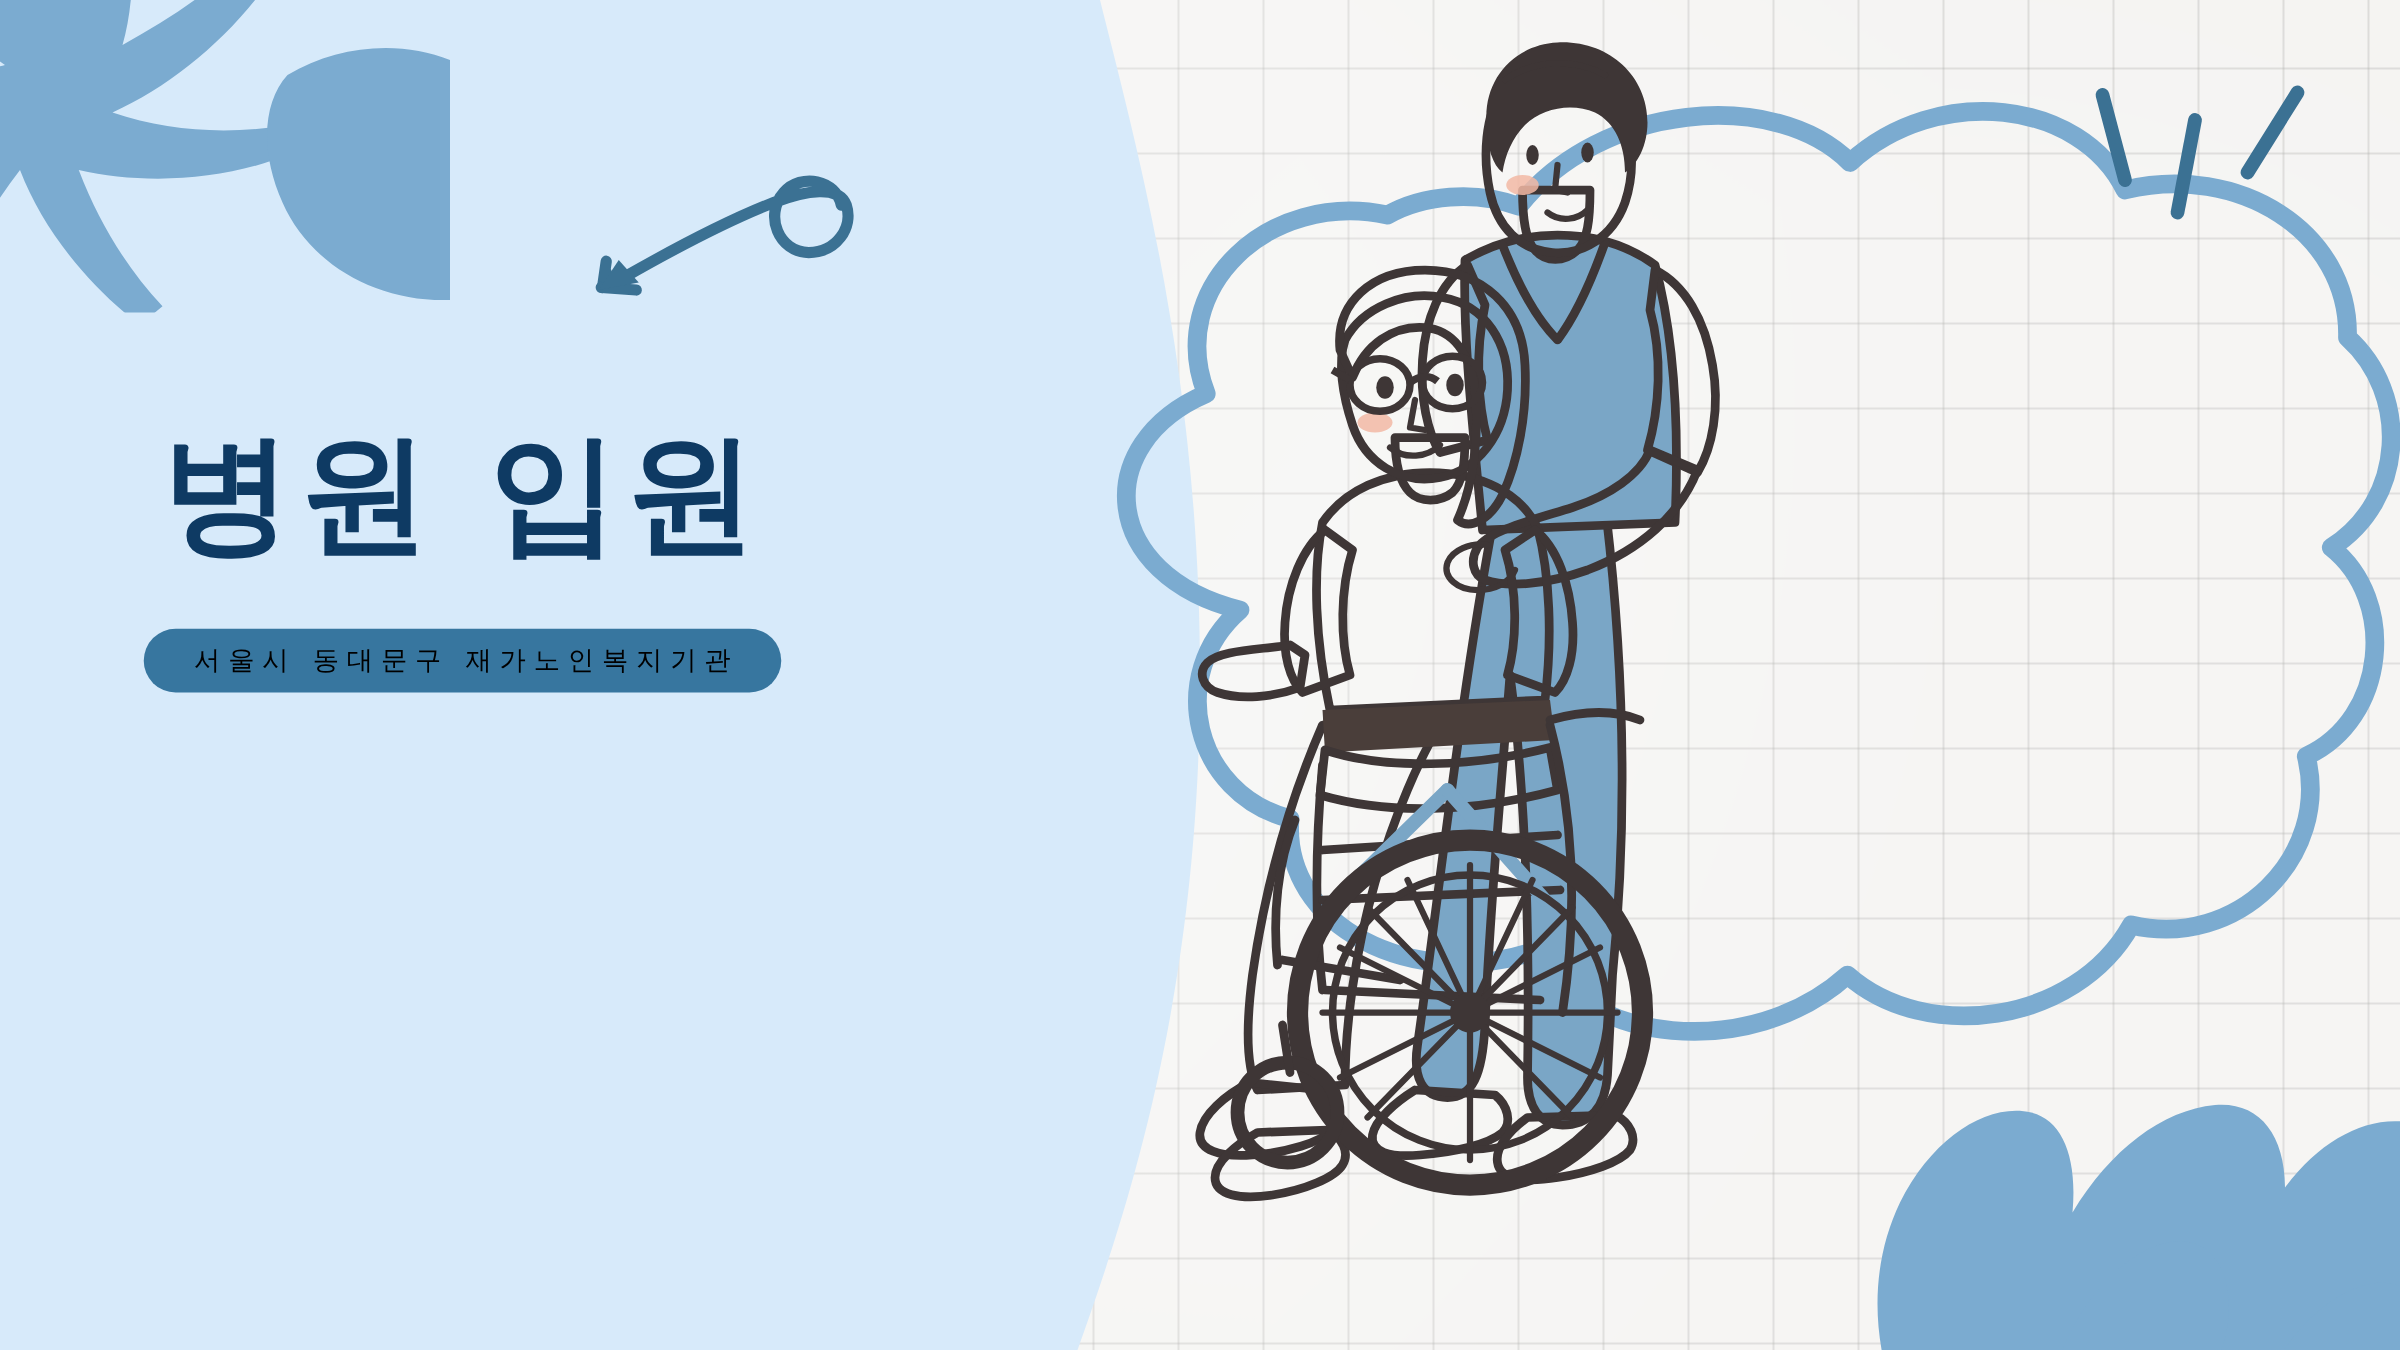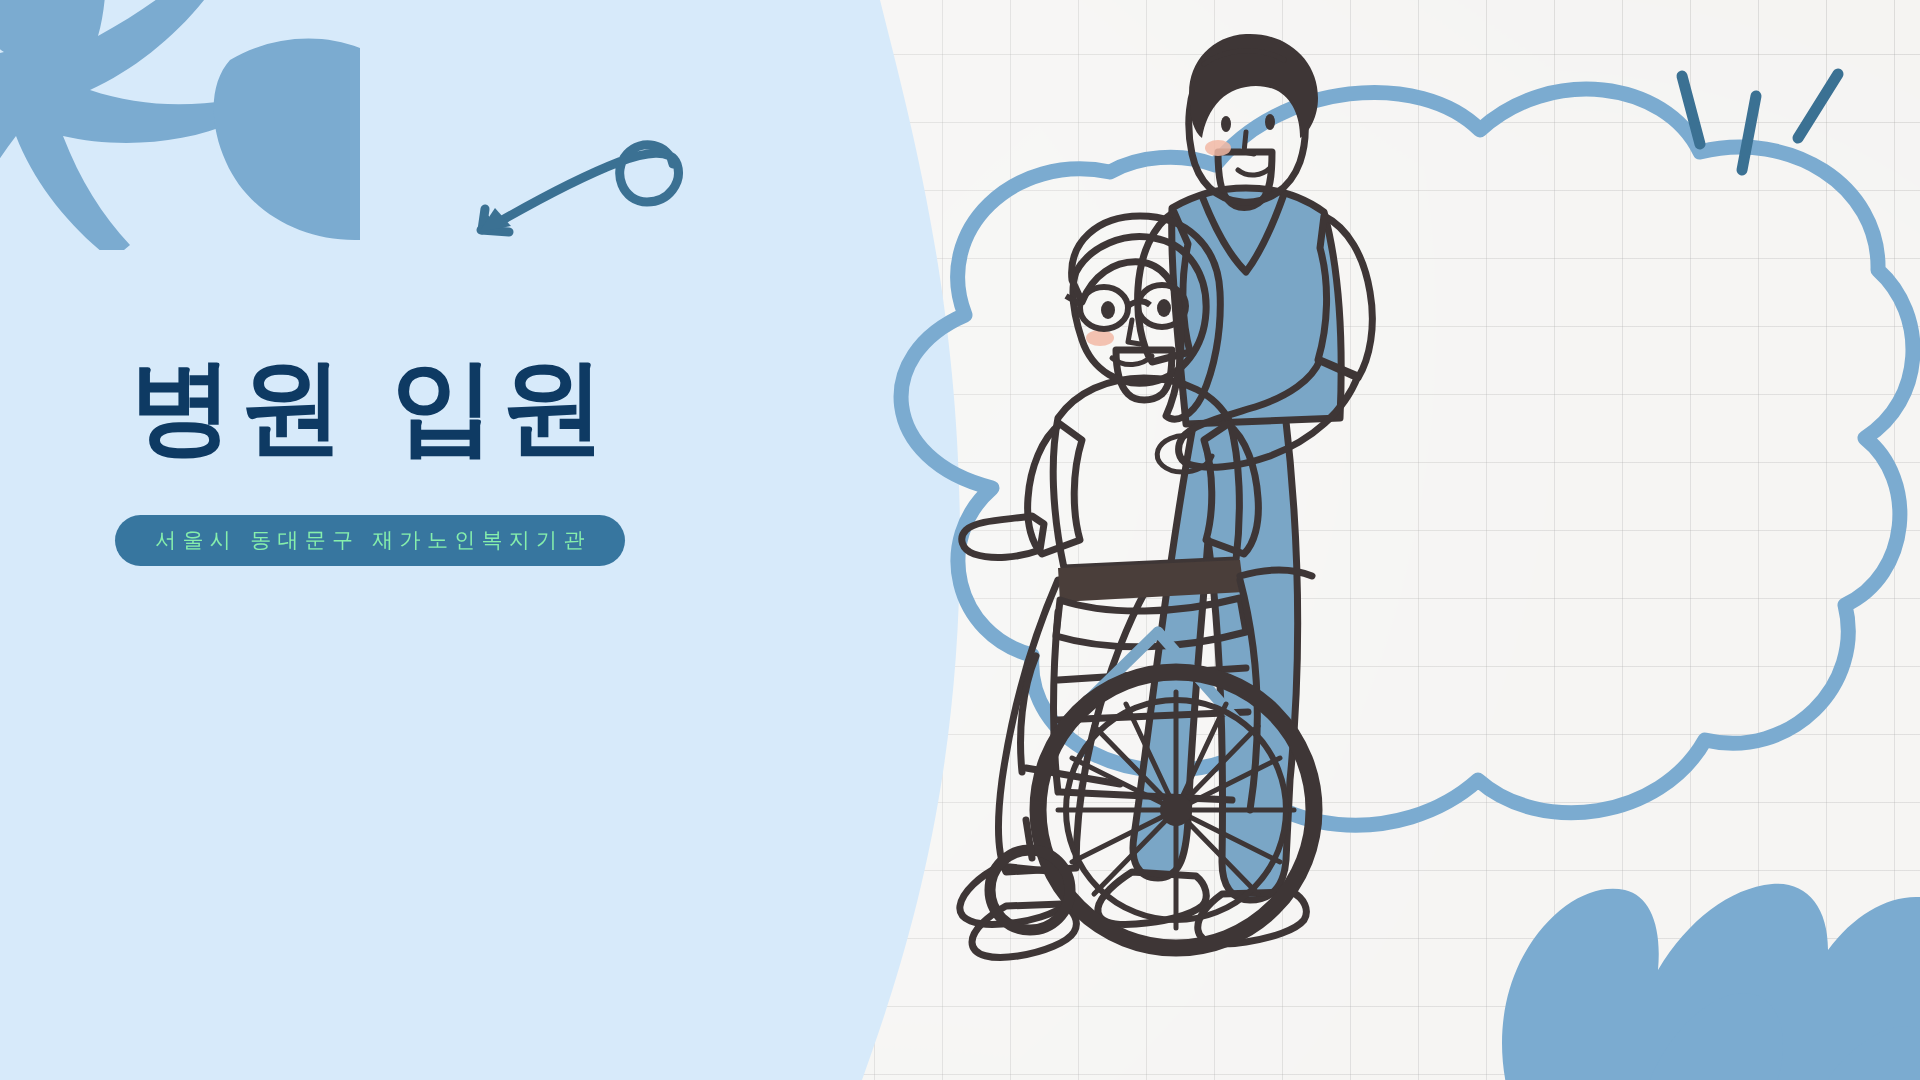--- a/index.html
+++ b/index.html
@@ -56,27 +56,27 @@
 
   
   .textblock{position:absolute;left:0;top:330px;width:740px;text-align:center;}
   .title-line{
     color:#0E3A63;
     font-weight:700;
     font-size:104px;
     line-height:1.24;
     letter-spacing:.055em;
     white-space:nowrap;
-    margin:12px;
+    margin:0;
   }
   .badge-wrap{margin-top:44px;display:flex;justify-content:center;}
   .badge{
     display:inline-block;
     background:#37769F;
-    color:#86efac;
+    color:#000000;
     font-size:21px;
     font-weight:400;
     letter-spacing:.30em;
     padding:11px 34px 12px 40px;
     border-radius:999px;
     white-space:nowrap;
   }
 </style>
 </head>
 <body>

